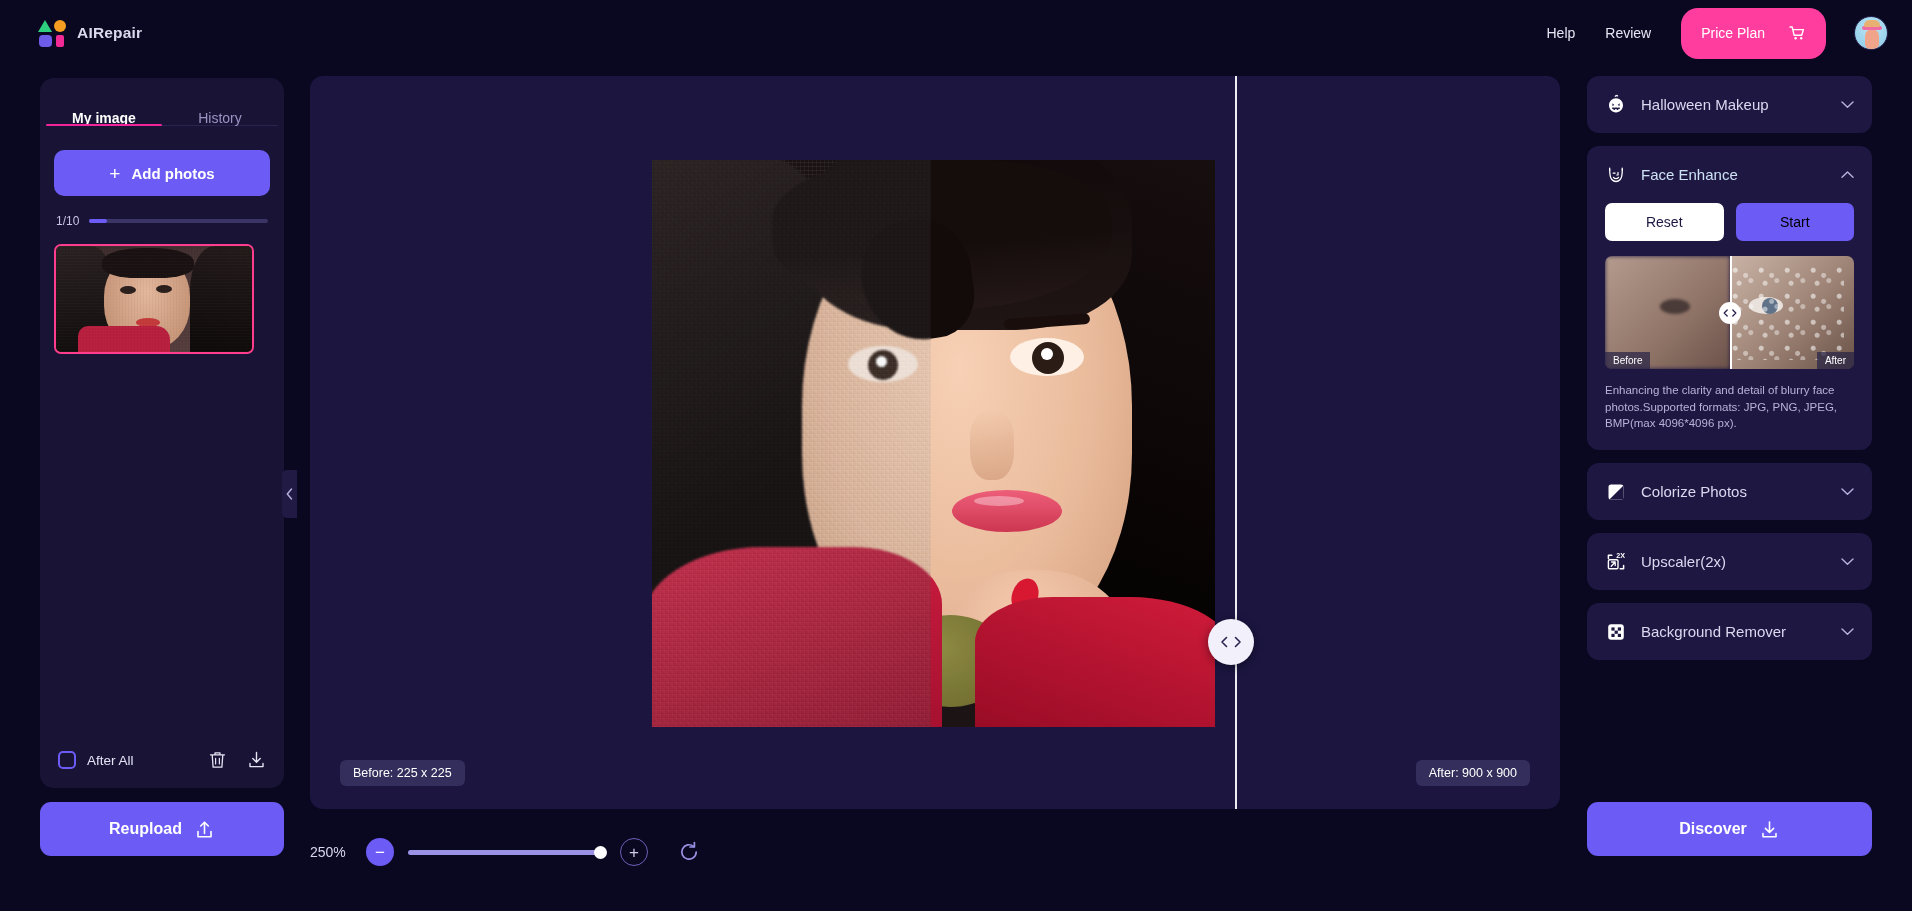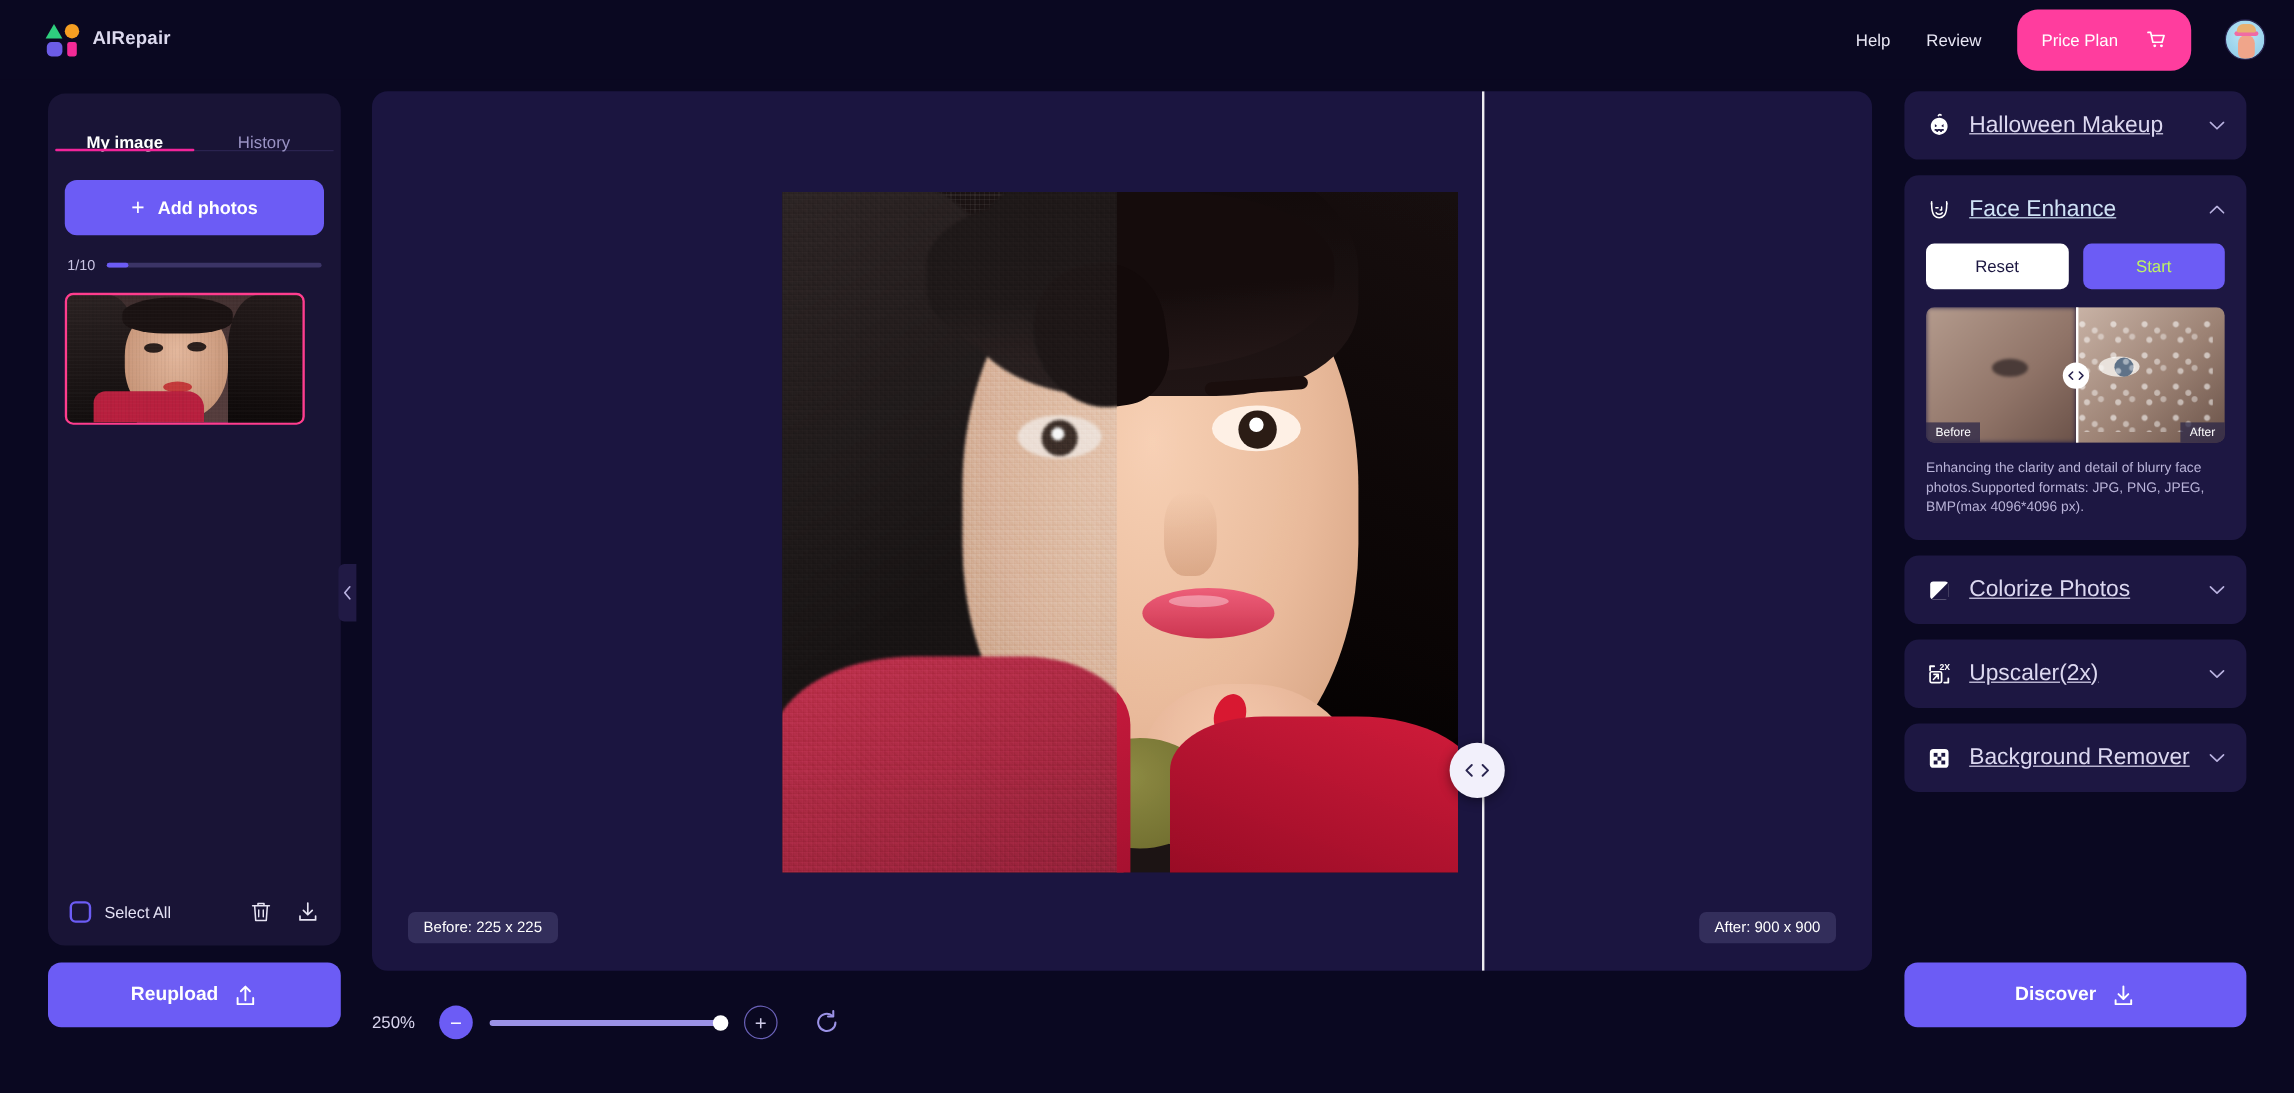--- a/index.html
+++ b/index.html
@@ -225,32 +225,32 @@
 
   
   .rpanel { position: absolute; right: 40px; top: 76px; width: 285px; }
   .acc {
     background: #1d1742; border-radius: 12px; margin-bottom: 13px;
   }
   .acc-head {
     height: 57px; display: flex; align-items: center; padding: 0 18px; cursor: pointer;
   }
   .acc-ico { width: 22px; height: 22px; margin-right: 14px; flex: none; display: block; }
-  .acc-title { font-size: 19px; color: #dcd8f0; flex: 1; text-decoration: underline; }
+  .acc-title { font-size: 15px; color: #dcd8f0; flex: 1; }
   .acc.expanded .acc-title { color: #cfe2f5; }
   .chev { flex: none; }
 
   .acc-body { padding: 0 18px 18px; }
   .btn-row { display: flex; gap: 12px; margin-bottom: 15px; }
   .btn-reset {
     flex: 1; height: 38px; border-radius: 7px; background: #ffffff; color: #1c1741;
     display: flex; align-items: center; justify-content: center; font-size: 14px; cursor: pointer;
   }
   .btn-start {
-    flex: 1; height: 38px; border-radius: 7px; background: #6c5cf5; color: #bef264;
+    flex: 1; height: 38px; border-radius: 7px; background: #6c5cf5; color: #000000;
     display: flex; align-items: center; justify-content: center; font-size: 14px; cursor: pointer;
   }
   .ba-thumb {
     position: relative; width: 100%; height: 113px; border-radius: 7px; overflow: hidden;
     margin-bottom: 13px; cursor: pointer;
   }
   .ba-left { position: absolute; left:0; top:0; width: 50%; height: 100%;
     background: linear-gradient(135deg, #b49b8d 0%, #8f7367 60%, #6b5249 100%); filter: blur(2.2px); }
   .ba-right { position: absolute; right:0; top:0; width: 50%; height: 100%;
     background: linear-gradient(135deg, #c9b3a6 0%, #9c8274 55%, #6a5248 100%); }
@@ -345,21 +345,21 @@
         <div class="th-eyeL"></div>
         <div class="th-eyeR"></div>
         <div class="th-lips"></div>
         <div class="th-scarf"></div>
         <div class="th-noise"></div>
       </div>
     </div>
 
     <div class="select-row">
       <div class="checkbox"></div>
-      <div class="select-label">Select All</div>
+      <div class="select-label">After All</div>
       <div class="icon-btns">
         <svg class="ic-btn" width="19" height="20" viewBox="0 0 19 20" fill="none">
           <path d="M2.5 4.8h14M7 4.8V2.9h5v1.9M4.2 4.8l.9 12.3h8.8l.9-12.3" stroke="#e6e3f3" stroke-width="1.3" stroke-linecap="round" stroke-linejoin="round"></path>
           <path d="M7.6 8.3v5.6M11.4 8.3v5.6" stroke="#e6e3f3" stroke-width="1.2" stroke-linecap="round"></path>
         </svg>
         <svg class="ic-btn" width="19" height="20" viewBox="0 0 19 20" fill="none">
           <path d="M9.5 2.5v9.6M5.8 8.6l3.7 3.7 3.7-3.7" stroke="#e6e3f3" stroke-width="1.4" stroke-linecap="round" stroke-linejoin="round"></path>
           <path d="M3 13.4v3.2h13v-3.2" stroke="#e6e3f3" stroke-width="1.4" stroke-linecap="round" stroke-linejoin="round"></path>
         </svg>
       </div>

